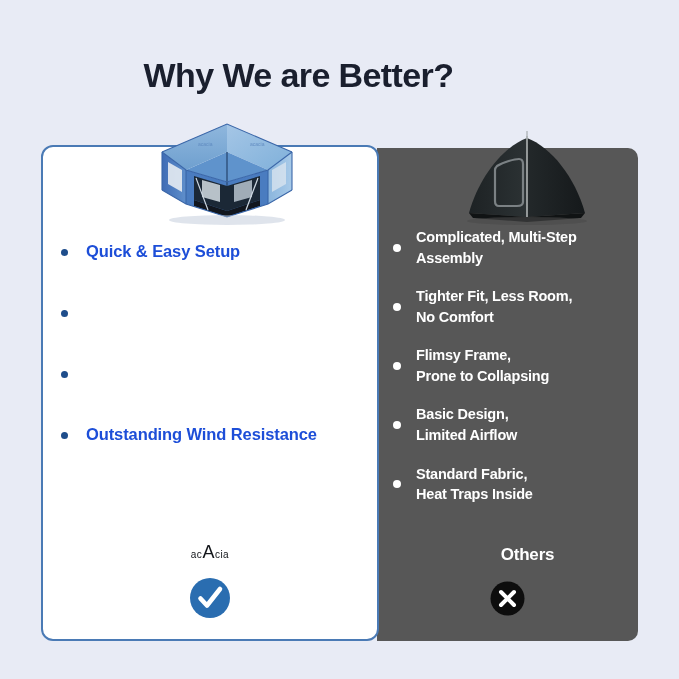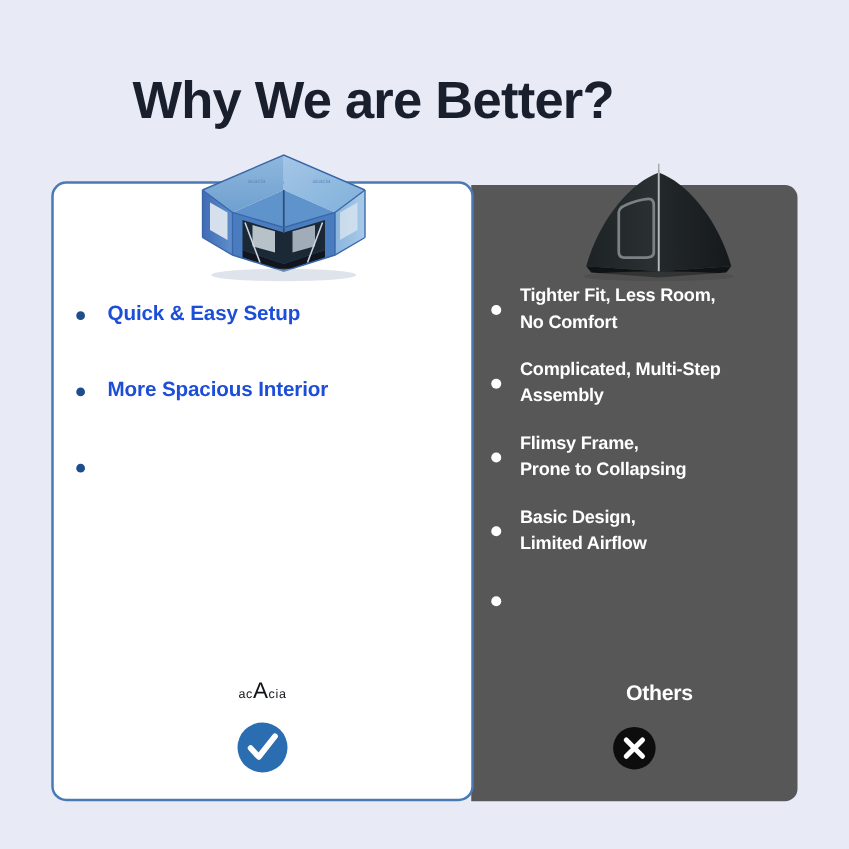--- a/index.html
+++ b/index.html
@@ -16,21 +16,21 @@
     position: relative;
   }
 
   
   .page-title {
     position: absolute;
     top: 56px;
     left: 0;
     width: 597px;
     text-align: center;
-    font-size: 42px;
+    font-size: 34px;
     font-weight: bold;
     letter-spacing: -0.6px;
     color: #1a1f2e;
   }
 
   
   .board {
     position: absolute;
     left: 41px;
     top: 145px;
@@ -299,50 +299,55 @@
     </svg>
   </div>
 
   <div class="list-left">
     <div class="row-left">
       <span class="bullet-blue"></span>
       <span class="text-left">Quick &amp; Easy Setup</span>
     </div>
     <div class="row-left">
       <span class="bullet-blue"></span>
-      <span class="text-left">More Spacious Interior</span>
     </div>
     <div class="row-left">
       <span class="bullet-blue"></span>
     </div>
+    <div class="row-left">
+      <span class="bullet-blue"></span>
+      <span class="text-left">Outstanding Wind Resistance</span>
+    </div>
   </div>
 
   <div class="list-right">
+    <div class="row-right">
+      <span class="bullet-white"></span>
+      <span class="text-right" style="white-space:pre-line">Complicated, Multi-Step
+Assembly</span>
+    </div>
     <div class="row-right">
       <span class="bullet-white"></span>
       <span class="text-right" style="white-space:pre-line">Tighter Fit, Less Room,
 No Comfort</span>
     </div>
     <div class="row-right">
       <span class="bullet-white"></span>
-      <span class="text-right" style="white-space:pre-line">Complicated, Multi-Step
-Assembly</span>
-    </div>
-    <div class="row-right">
-      <span class="bullet-white"></span>
       <span class="text-right" style="white-space:pre-line">Flimsy Frame,
 Prone to Collapsing</span>
     </div>
     <div class="row-right">
       <span class="bullet-white"></span>
       <span class="text-right" style="white-space:pre-line">Basic Design,
 Limited Airflow</span>
     </div>
     <div class="row-right">
       <span class="bullet-white"></span>
+      <span class="text-right" style="white-space:pre-line">Standard Fabric,
+Heat Traps Inside</span>
     </div>
   </div>
 
   <div class="footer-left">
     <div class="brand-logo"><span class="sm">ac</span><span>A</span><span class="sm">cia</span></div>
 
     <div class="check-badge">
       <svg viewBox="0 0 42 42" xmlns="http://www.w3.org/2000/svg">
         <circle cx="21" cy="21" r="20" fill="#2a6db0"></circle>
         <path d="M11.5 21.5 L18 28.5 L31 12" fill="none" stroke="#ffffff" stroke-width="4.6" stroke-linecap="round" stroke-linejoin="round"></path>

